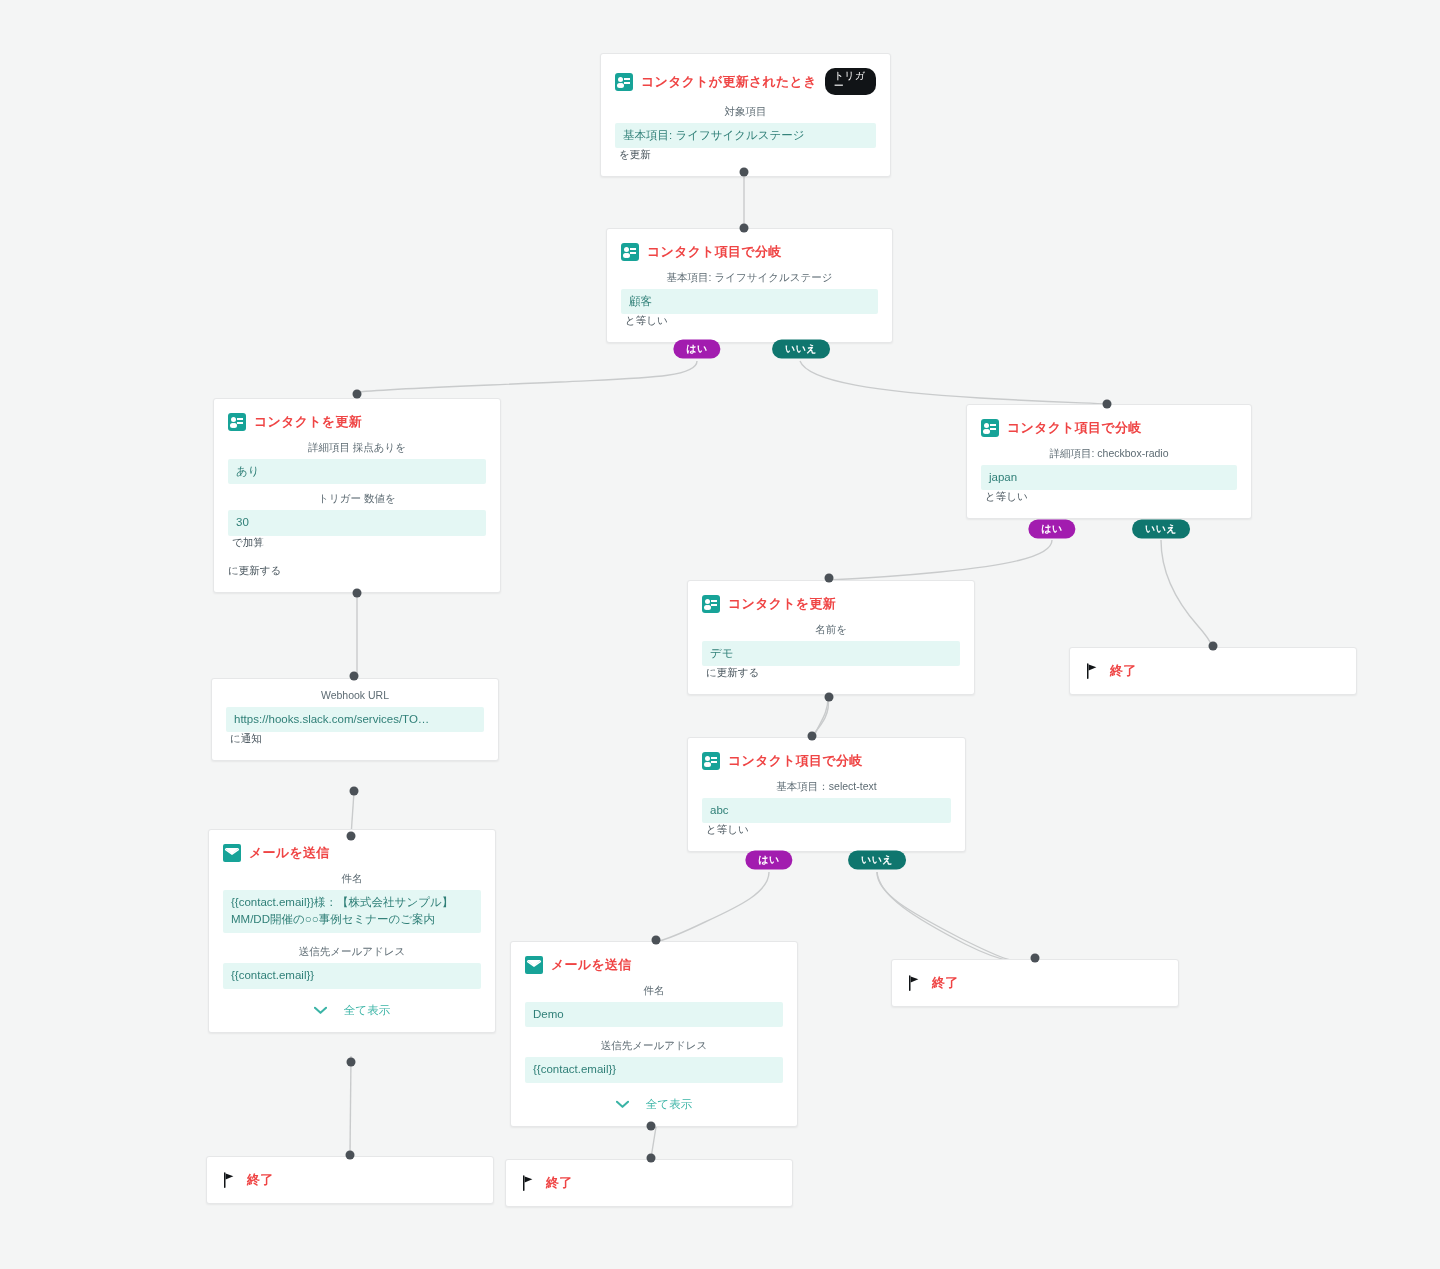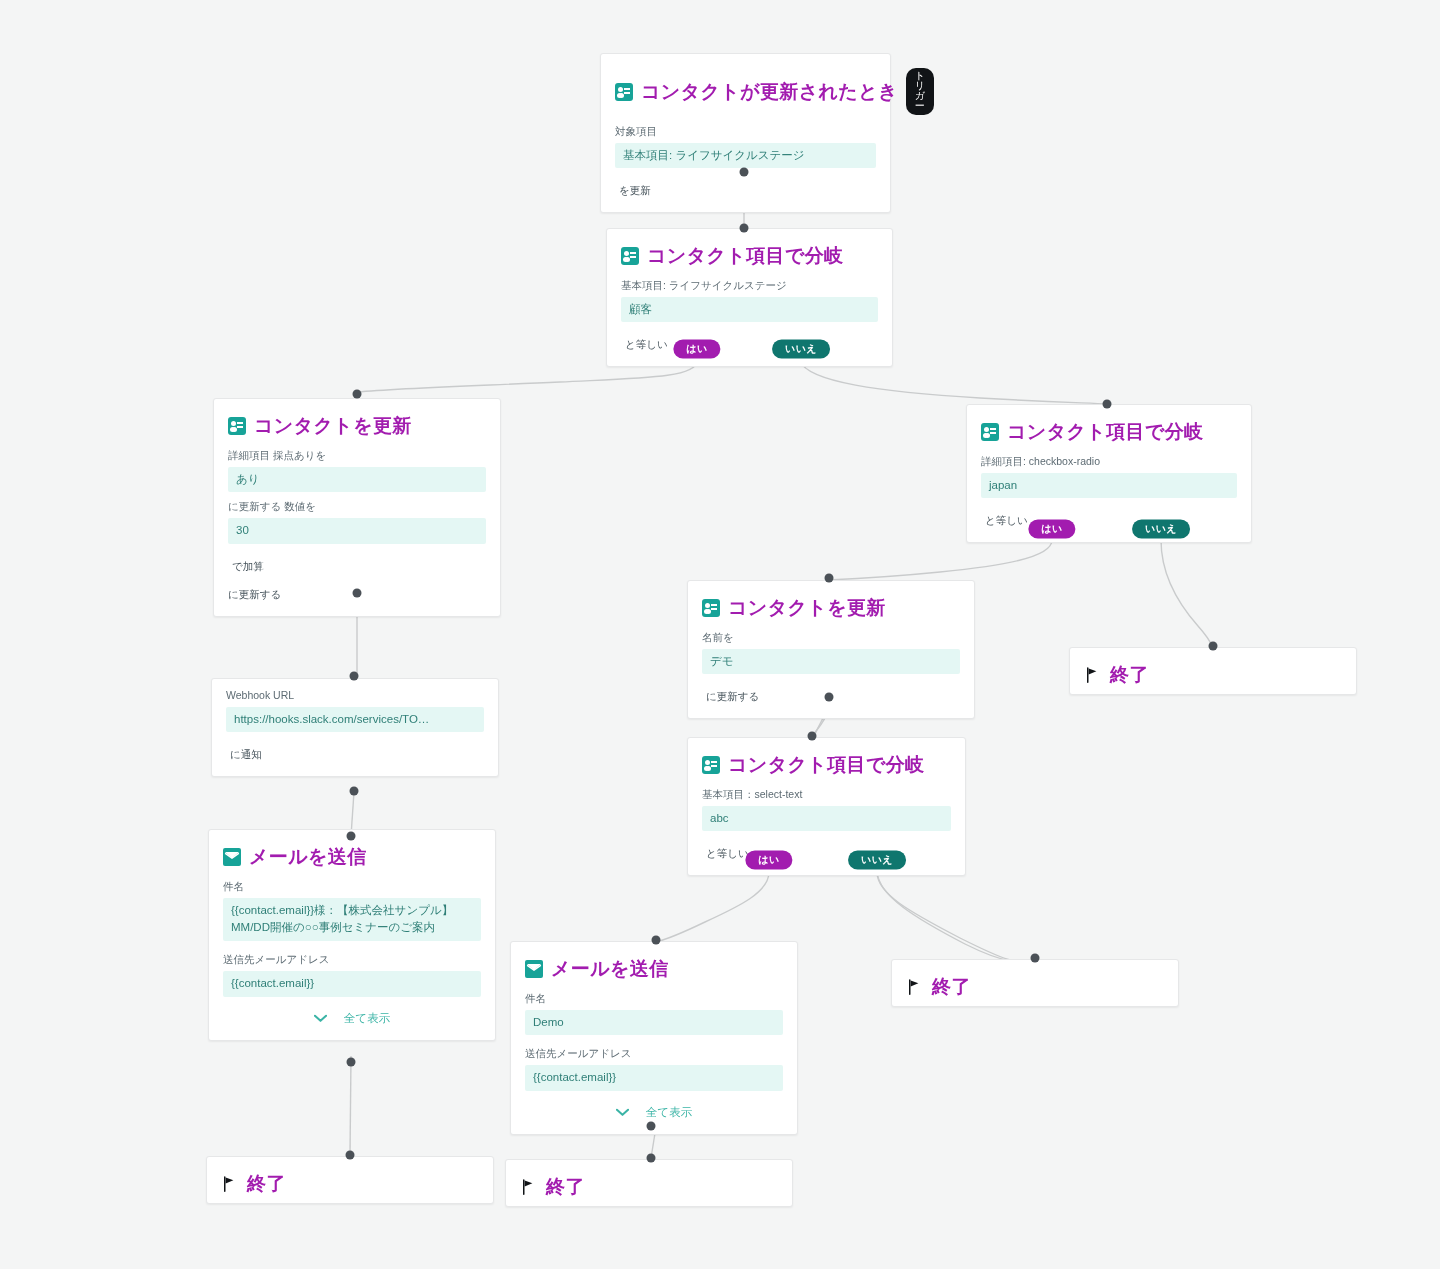--- a/index.html
+++ b/index.html
@@ -36,23 +36,23 @@
     box-shadow: 0 1px 2px rgba(0,0,0,0.06);
     box-sizing: border-box;
   }
   .node-head {
     display: flex;
     align-items: center;
     gap: 8px;
     padding: 14px 14px 0 14px;
   }
   .node-title {
-    font-size: 19px;
+    font-size: 13px;
     font-weight: bold;
-    color: #a21caf;
+    color: #ef4444;
     letter-spacing: 0.02em;
     white-space: nowrap;
   }
   .badge {
     margin-left: auto;
     background: #111417;
     color: #ffffff;
     font-size: 10px;
     font-weight: normal;
     border-radius: 10px;
@@ -61,35 +61,36 @@
     line-height: 1;
   }
   .node-body {
     padding: 10px 14px 14px 14px;
   }
   .field-label {
     font-size: 10.5px;
     color: #5d6b73;
     margin: 8px 0 4px 0;
     line-height: 1.3;
+    text-align: center;
   }
   .field-label:first-child { margin-top: 0; }
   .field-value {
     background: #e4f7f4;
     color: #2f7f77;
     font-size: 11.5px;
     line-height: 1.55;
     padding: 4px 8px;
     border-radius: 2px;
     word-break: break-all;
   }
   .field-suffix {
     font-size: 10.5px;
     color: #46535b;
-    margin: 16px 0 0 4px;
+    margin: 0 0 0 4px;
   }
   .field-tail {
     font-size: 10.5px;
     color: #46535b;
     margin-top: 14px;
   }
   .showall {
     display: flex;
     align-items: center;
     justify-content: center;
@@ -247,21 +248,21 @@
   <div class="pill pill-no" style="left:801px; top:349px;">いいえ</div>
 
   <div class="node" style="left:213px; top:398px; width:288px;">
     <div class="node-head">
       <span class="ico ico-contact"></span>
       <span class="node-title">コンタクトを更新</span>
     </div>
     <div class="node-body">
       <div class="field-label">詳細項目 採点ありを</div>
       <div class="field-value">あり</div>
-      <div class="field-label">に更新する 数値を</div>
+      <div class="field-label">トリガー 数値を</div>
       <div class="field-value">30</div>
       <div class="field-suffix">で加算</div>
       <div class="field-tail">に更新する</div>
     </div>
   </div>
   <div class="dot" style="left:357px; top:394px;"></div>
   <div class="dot" style="left:357px; top:593px;"></div>
 
   <div class="node" style="left:966px; top:404px; width:286px;">
     <div class="node-head">

